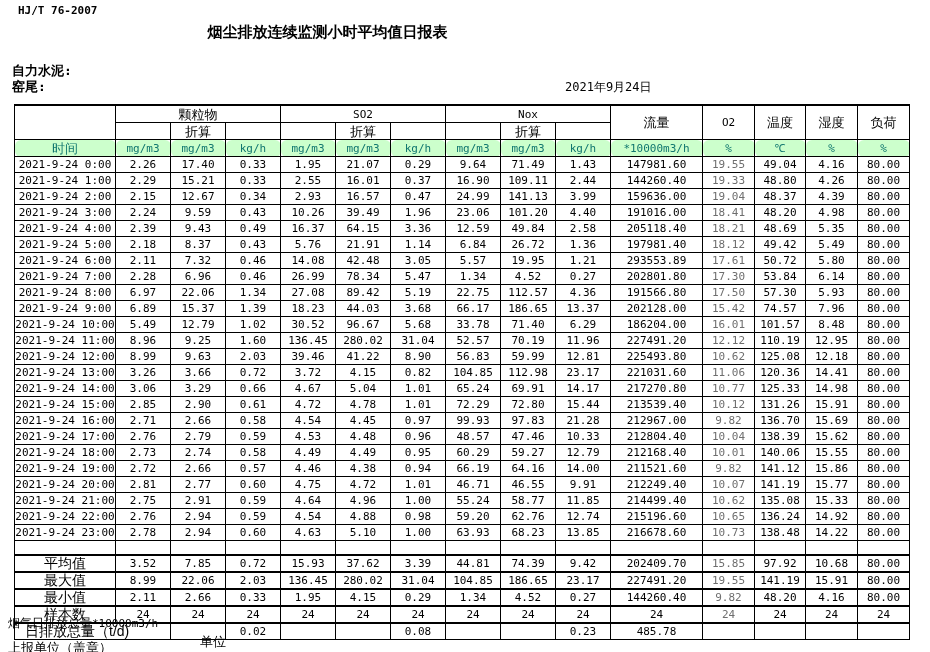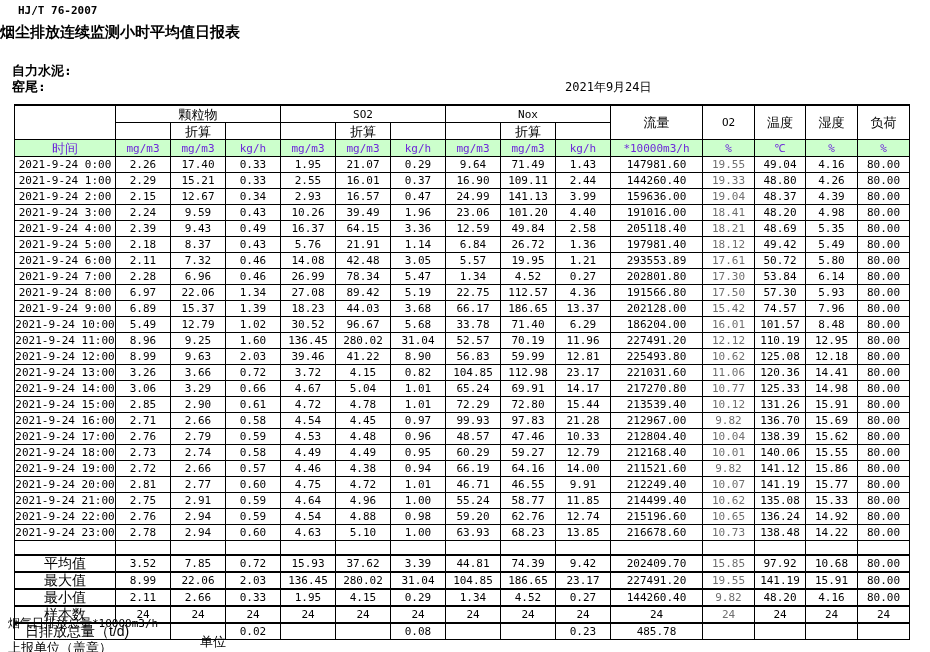--- a/index.html
+++ b/index.html
@@ -2,31 +2,31 @@
 <html><head>
 <meta charset="utf-8">
 <style>
   html,body{margin:0;padding:0;}
   body{
     width:930px;height:652px;position:relative;background:#ffffff;
     font-family:"DejaVu Sans Mono","Liberation Mono",monospace;color:#000;
   }
   .abs{position:absolute;white-space:nowrap;}
   #std{left:18px;top:4px;font-size:11px;font-weight:bold;}
-  #title{left:0;top:23px;width:655px;text-align:left;font-size:15px;font-weight:bold;
+  #title{left:0;top:23px;width:655px;text-align:center;font-size:15px;font-weight:bold;
          font-family:"Liberation Sans","DejaVu Sans",sans-serif;}
   #company{left:12px;top:62px;font-size:13px;font-weight:bold;text-align:center;}
   #site{left:12px;top:78px;font-size:13px;font-weight:bold;}
   #date{left:565px;top:79px;font-size:12px;}
   #tblwrap{left:14px;top:104px;}
   table{border-collapse:collapse;table-layout:fixed;border-top:2px solid #000;}
   td{border:1px solid #000;text-align:center;vertical-align:middle;
      font-size:11px;line-height:13px;height:15px;padding:0;overflow:hidden;white-space:nowrap;}
   thead td{height:16px;}
-  tr.green td{background:#ccffcc;color:#6d28d9;}
+  tr.green td{background:#ccffcc;color:#0f766e;border-radius:6px;}
   td.cn{font-size:13px;font-family:"Liberation Sans","DejaVu Sans",sans-serif;}
   tr.green td.cn{font-size:13px;}
   td.o2{color:#6e6e6e;}
   tr.spacer td{height:13px;}
   tr.sum td{border-top-width:2px;}
   td.sumlabel{font-size:14px;font-family:"Liberation Sans","DejaVu Sans",sans-serif;
               }
   td.leftlabel{text-align:left;padding-left:10px;}
   #f1{left:8px;top:615px;font-size:11px;}
   #f1 .cnp{font-size:12px;font-family:"Liberation Sans","DejaVu Sans",sans-serif;}

